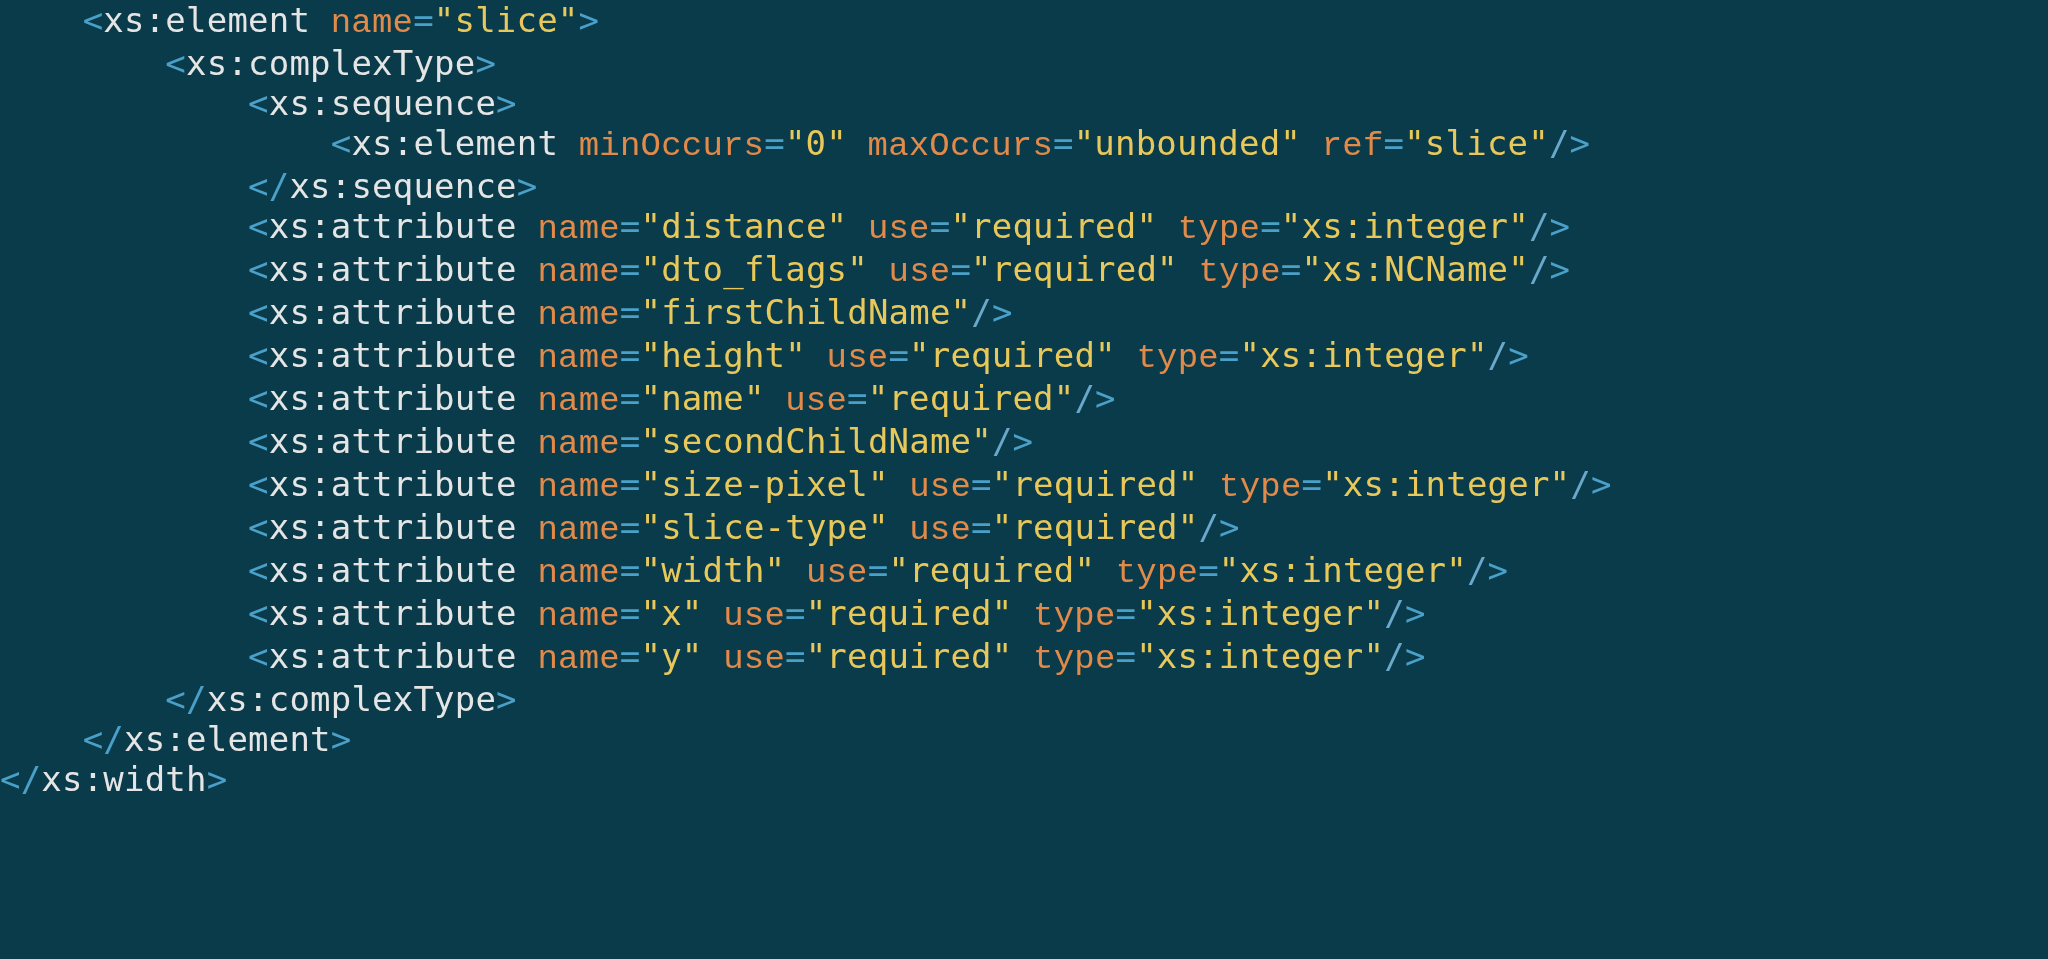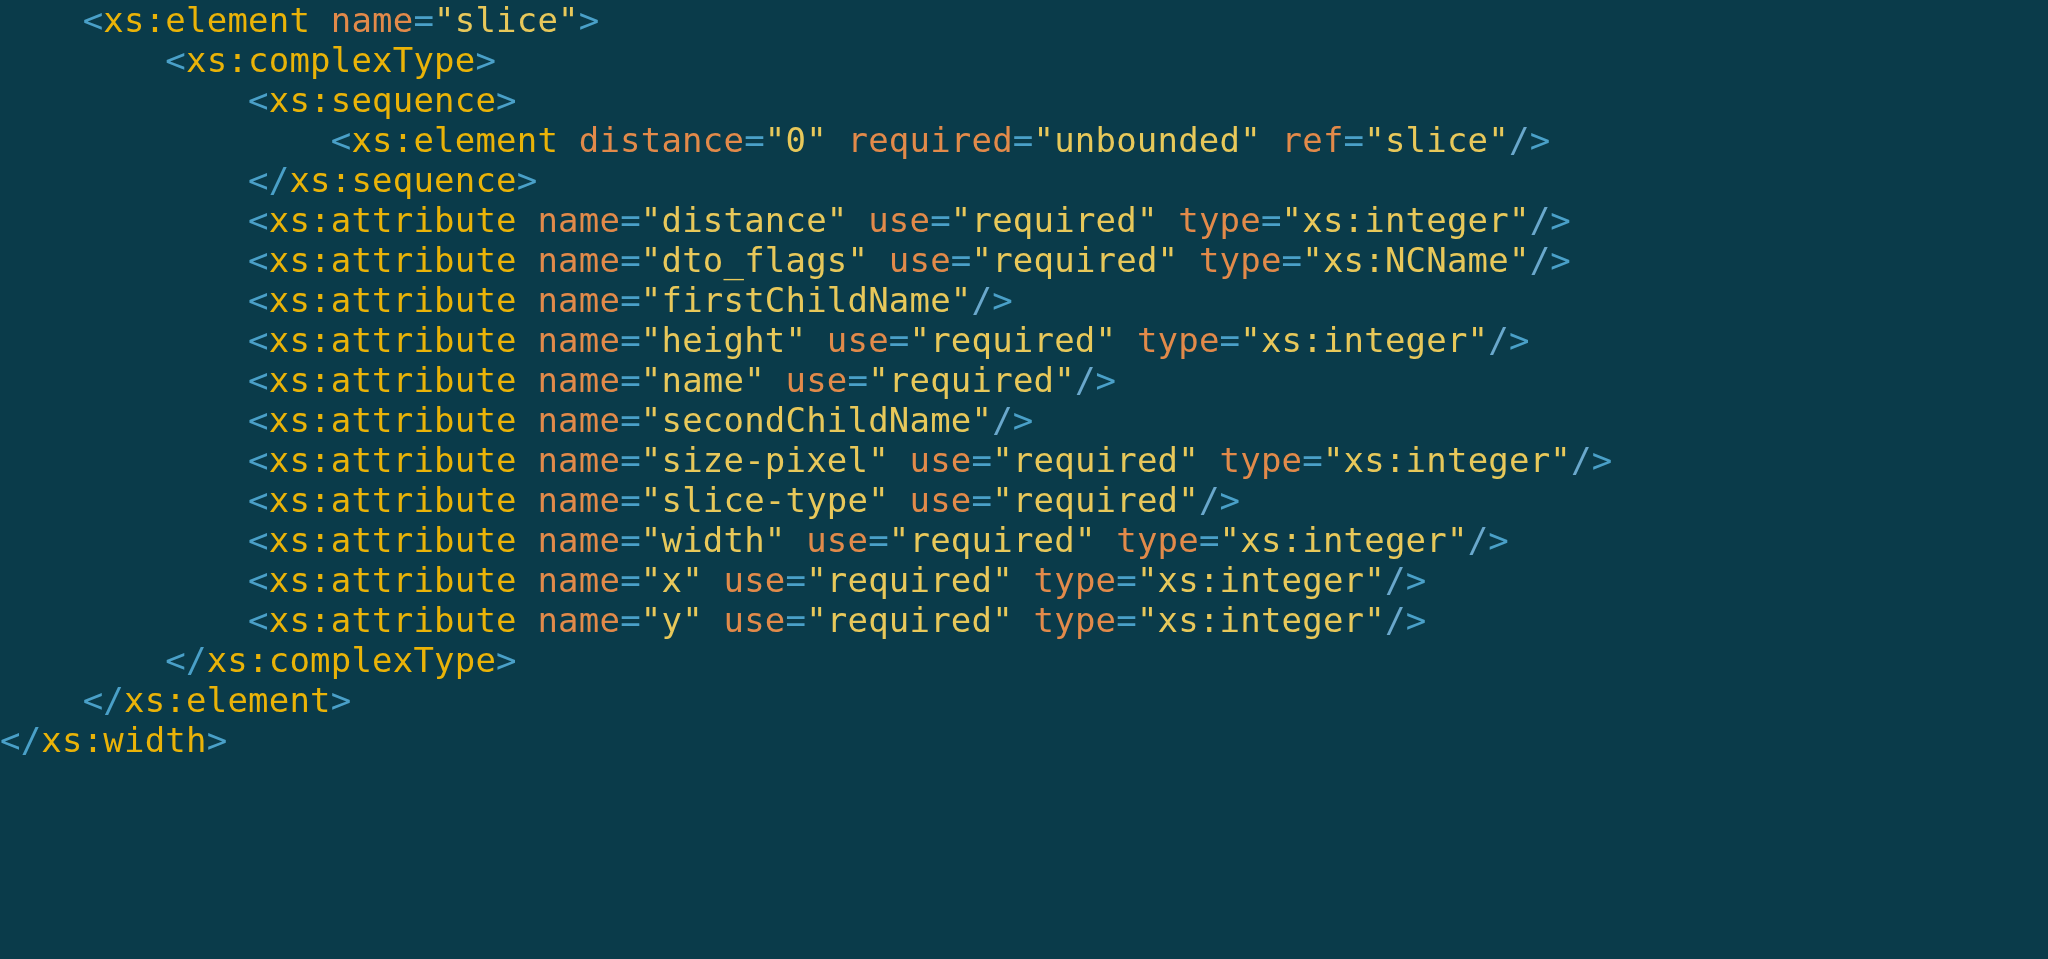--- a/index.html
+++ b/index.html
@@ -13,33 +13,33 @@
   pre.code {
     margin: 0;
     padding: 0;
     font-family: "Menlo", "Consolas", "DejaVu Sans Mono", monospace;
     font-size: 34px;
     line-height: 40px;
     color: #4aa0c8;
     white-space: pre;
     letter-spacing: 0.2px;
   }
-  .t  { color: #eab308; }   
-  .a  { color: #e28a4a; }   
+  .t  { color: #e5e5e5; }   
+  .a  { color: #e28a4a; font-family: Liberation Mono, monospace; }   
   .p  { color: #4aa0c8; }   
   .s  { color: #e8c85a; }   
   .sl { color: #6aa8cc; }   
 </style>
 </head>
 <body>
 
 <pre class="code" id="code-block">    <span class="p">&lt;</span><span class="t">xs:element</span> <span class="a">name</span><span class="p">=</span><span class="s">"slice"</span><span class="p">&gt;</span>
         <span class="p">&lt;</span><span class="t">xs:complexType</span><span class="p">&gt;</span>
             <span class="p">&lt;</span><span class="t">xs:sequence</span><span class="p">&gt;</span>
-                <span class="p">&lt;</span><span class="t">xs:element</span> <span class="a">distance</span><span class="p">=</span><span class="s">"0"</span> <span class="a">required</span><span class="p">=</span><span class="s">"unbounded"</span> <span class="a">ref</span><span class="p">=</span><span class="s">"slice"</span><span class="sl">/</span><span class="p">&gt;</span>
+                <span class="p">&lt;</span><span class="t">xs:element</span> <span class="a">minOccurs</span><span class="p">=</span><span class="s">"0"</span> <span class="a">maxOccurs</span><span class="p">=</span><span class="s">"unbounded"</span> <span class="a">ref</span><span class="p">=</span><span class="s">"slice"</span><span class="sl">/</span><span class="p">&gt;</span>
             <span class="p">&lt;/</span><span class="t">xs:sequence</span><span class="p">&gt;</span>
             <span class="p">&lt;</span><span class="t">xs:attribute</span> <span class="a">name</span><span class="p">=</span><span class="s">"distance"</span> <span class="a">use</span><span class="p">=</span><span class="s">"required"</span> <span class="a">type</span><span class="p">=</span><span class="s">"xs:integer"</span><span class="sl">/</span><span class="p">&gt;</span>
             <span class="p">&lt;</span><span class="t">xs:attribute</span> <span class="a">name</span><span class="p">=</span><span class="s">"dto_flags"</span> <span class="a">use</span><span class="p">=</span><span class="s">"required"</span> <span class="a">type</span><span class="p">=</span><span class="s">"xs:NCName"</span><span class="sl">/</span><span class="p">&gt;</span>
             <span class="p">&lt;</span><span class="t">xs:attribute</span> <span class="a">name</span><span class="p">=</span><span class="s">"firstChildName"</span><span class="sl">/</span><span class="p">&gt;</span>
             <span class="p">&lt;</span><span class="t">xs:attribute</span> <span class="a">name</span><span class="p">=</span><span class="s">"height"</span> <span class="a">use</span><span class="p">=</span><span class="s">"required"</span> <span class="a">type</span><span class="p">=</span><span class="s">"xs:integer"</span><span class="sl">/</span><span class="p">&gt;</span>
             <span class="p">&lt;</span><span class="t">xs:attribute</span> <span class="a">name</span><span class="p">=</span><span class="s">"name"</span> <span class="a">use</span><span class="p">=</span><span class="s">"required"</span><span class="sl">/</span><span class="p">&gt;</span>
             <span class="p">&lt;</span><span class="t">xs:attribute</span> <span class="a">name</span><span class="p">=</span><span class="s">"secondChildName"</span><span class="sl">/</span><span class="p">&gt;</span>
             <span class="p">&lt;</span><span class="t">xs:attribute</span> <span class="a">name</span><span class="p">=</span><span class="s">"size-pixel"</span> <span class="a">use</span><span class="p">=</span><span class="s">"required"</span> <span class="a">type</span><span class="p">=</span><span class="s">"xs:integer"</span><span class="sl">/</span><span class="p">&gt;</span>
             <span class="p">&lt;</span><span class="t">xs:attribute</span> <span class="a">name</span><span class="p">=</span><span class="s">"slice-type"</span> <span class="a">use</span><span class="p">=</span><span class="s">"required"</span><span class="sl">/</span><span class="p">&gt;</span>
             <span class="p">&lt;</span><span class="t">xs:attribute</span> <span class="a">name</span><span class="p">=</span><span class="s">"width"</span> <span class="a">use</span><span class="p">=</span><span class="s">"required"</span> <span class="a">type</span><span class="p">=</span><span class="s">"xs:integer"</span><span class="sl">/</span><span class="p">&gt;</span>

